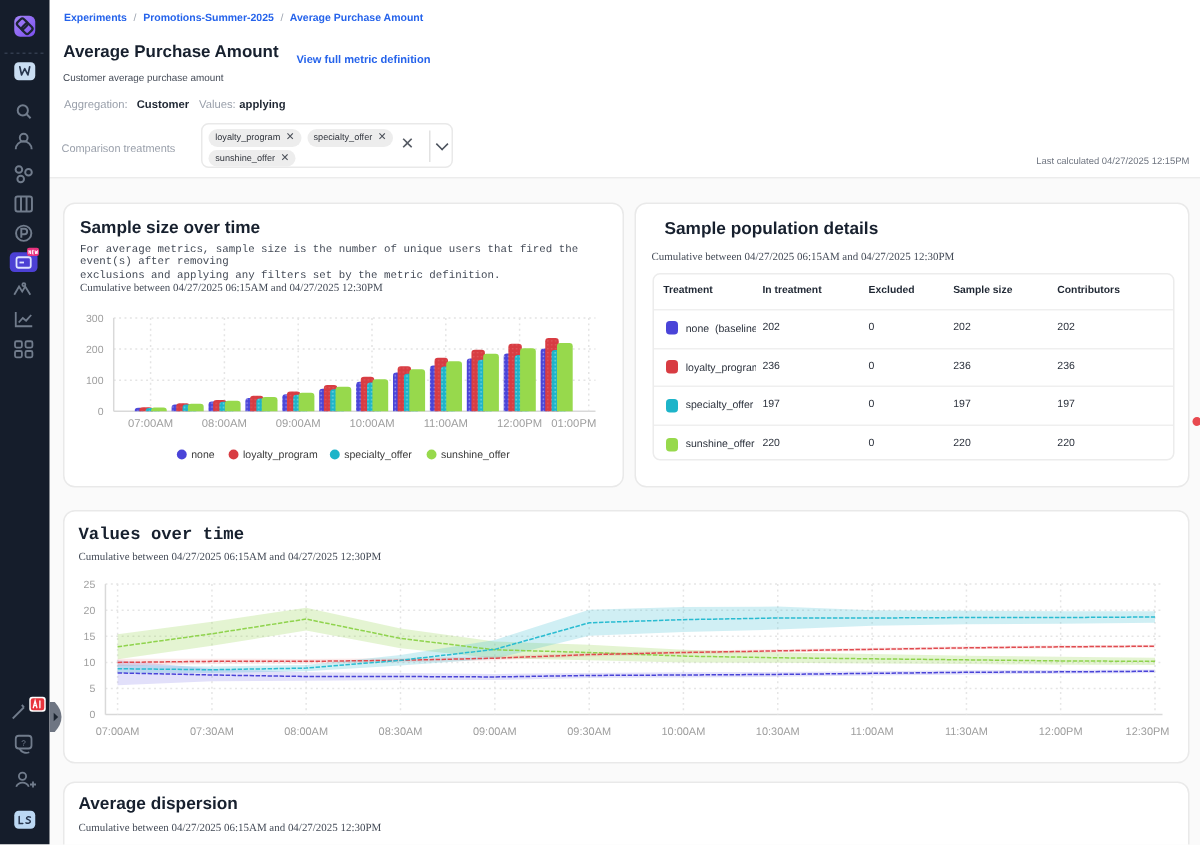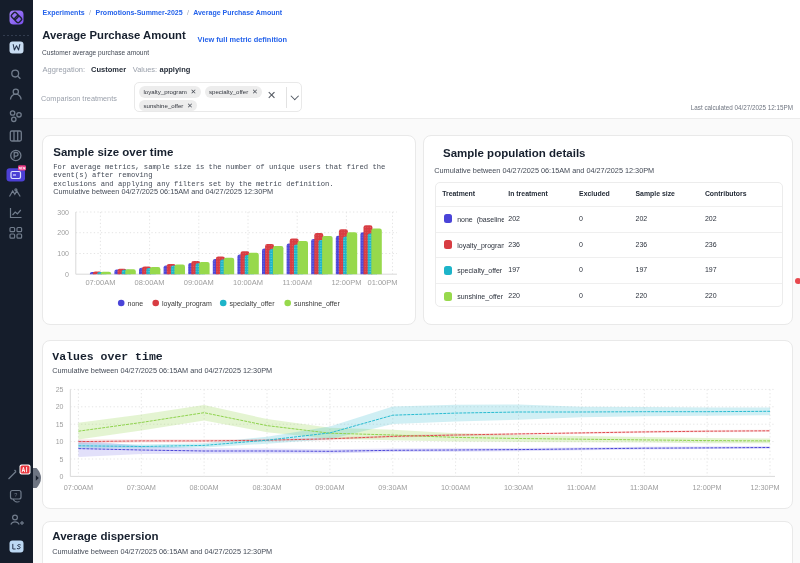--- a/index.html
+++ b/index.html
@@ -16,21 +16,21 @@
 .cmplabel { position:absolute; left:8px; top:93.8px; font-size:7.3px; color:#9aa0ab; }
 .cmpbox { position:absolute; left:100.5px; top:81.5px; width:168.5px; height:30px; border:1px solid #e9e9e9; border-radius:5px; background:#fff; }
 .chip { position:absolute; height:11.5px; background:#ededed; border-radius:6px; font-size:6.1px; color:#30343c; line-height:11.5px; padding:0 4.5px; white-space:nowrap; }
 .chip .x { color:#4a4f58; margin-left:2px; font-size:7px; }
 .clearx { position:absolute; left:132.5px; top:6.5px; font-size:11px; color:#565b64; }
 .vsep { position:absolute; left:151px; top:4px; height:21px; border-left:1px solid #e2e2e2; }
 .chev { position:absolute; left:157.5px; top:10.5px; width:5.5px; height:5.5px; border-right:1.2px solid #4a515c; border-bottom:1.2px solid #4a515c; transform:rotate(45deg); }
 .lastcalc { position:absolute; right:7px; top:103.5px; font-size:6.3px; color:#6f7580; }
 .card { position:absolute; background:#fff; border:1px solid #e9e9e9; border-radius:8px; }
 .ctitle { position:absolute; font-weight:bold; color:#17202e; font-size:11.5px; }
-.csub { position:absolute; font-size:7.3px; color:#444b57; }
+.csub { position:absolute; font-size:7.3px; color:#444b57;font-family:Liberation Serif, serif; }
 .cdesc { position:absolute; font-size:7.2px; color:#444b57; line-height:1.22; }
 .tablebox { position:absolute; left:10.7px; top:45.5px; width:348.8px; height:125.8px; border:1px solid #ececec; border-radius:5px; }
 .thead { position:absolute; top:0; left:0; right:0; height:23.3px; font-size:6.9px; font-weight:bold; color:#1f2733; }
 .thead span { position:absolute; top:7px; }
 .trow { position:absolute; left:0; right:0; height:25.8px; border-top:1px solid #efefef; font-size:7px; color:#2b313c; }
 .trow .sq { position:absolute; left:7.9px; top:7.4px; width:8.6px; height:9px; border-radius:2.5px; }
 .trow .tname { position:absolute; left:21.5px; top:8px; width:47px; height:11px; line-height:9px; overflow:hidden; white-space:nowrap; }
 .trow .tv { position:absolute; top:8px; }
 svg { display:block; }
 </style></head>

